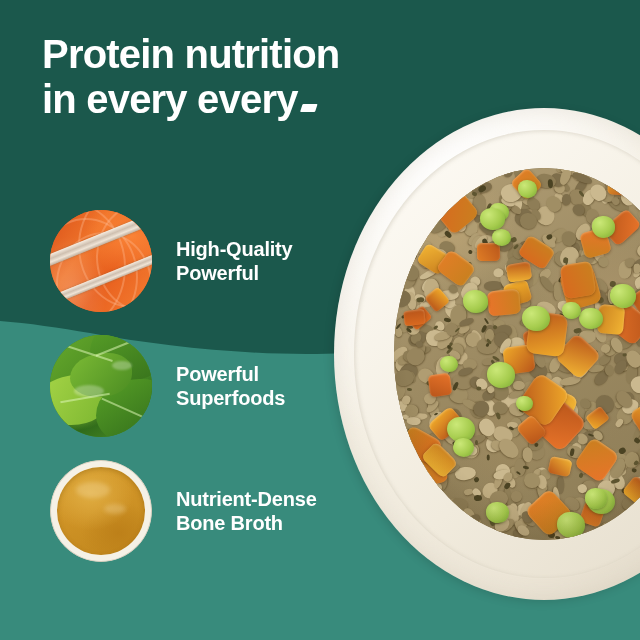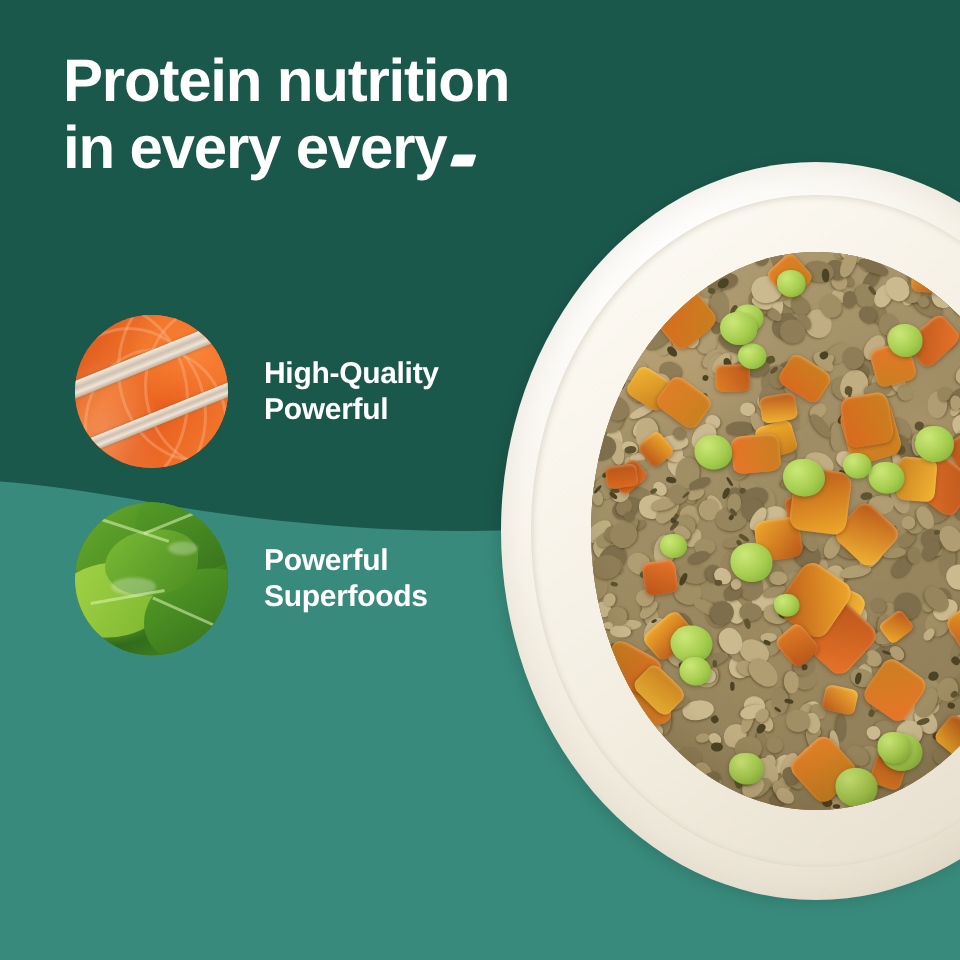--- a/index.html
+++ b/index.html
@@ -959,16 +959,26 @@
         <div class="vein" style="left:44px;top:10px;width:52px;transform:rotate(-22deg);"></div>
         <div class="vein" style="left:10px;top:62px;width:50px;transform:rotate(-10deg);"></div>
         <div class="vein" style="left:50px;top:72px;width:46px;transform:rotate(24deg);"></div>
         <div class="gloss" style="left:24px;top:50px;width:30px;height:12px;"></div>
         <div class="gloss" style="left:62px;top:26px;width:20px;height:9px;"></div>
       </div>
       <div class="fe-label">Powerful
 Superfoods</div>
     </div>
 
+    <div class="feature">
+      <div class="fe-icon sw-broth">
+        <div class="bowl"></div>
+        <div class="liquid"></div>
+        <div class="foam" style="left:26px;top:22px;width:34px;height:16px;"></div>
+        <div class="foam" style="left:54px;top:44px;width:22px;height:10px;"></div>
+      </div>
+      <div class="fe-label">Nutrient-Dense
+Bone Broth</div>
+    </div>
 
   </div>
 
 </div>
 
 </body></html>

